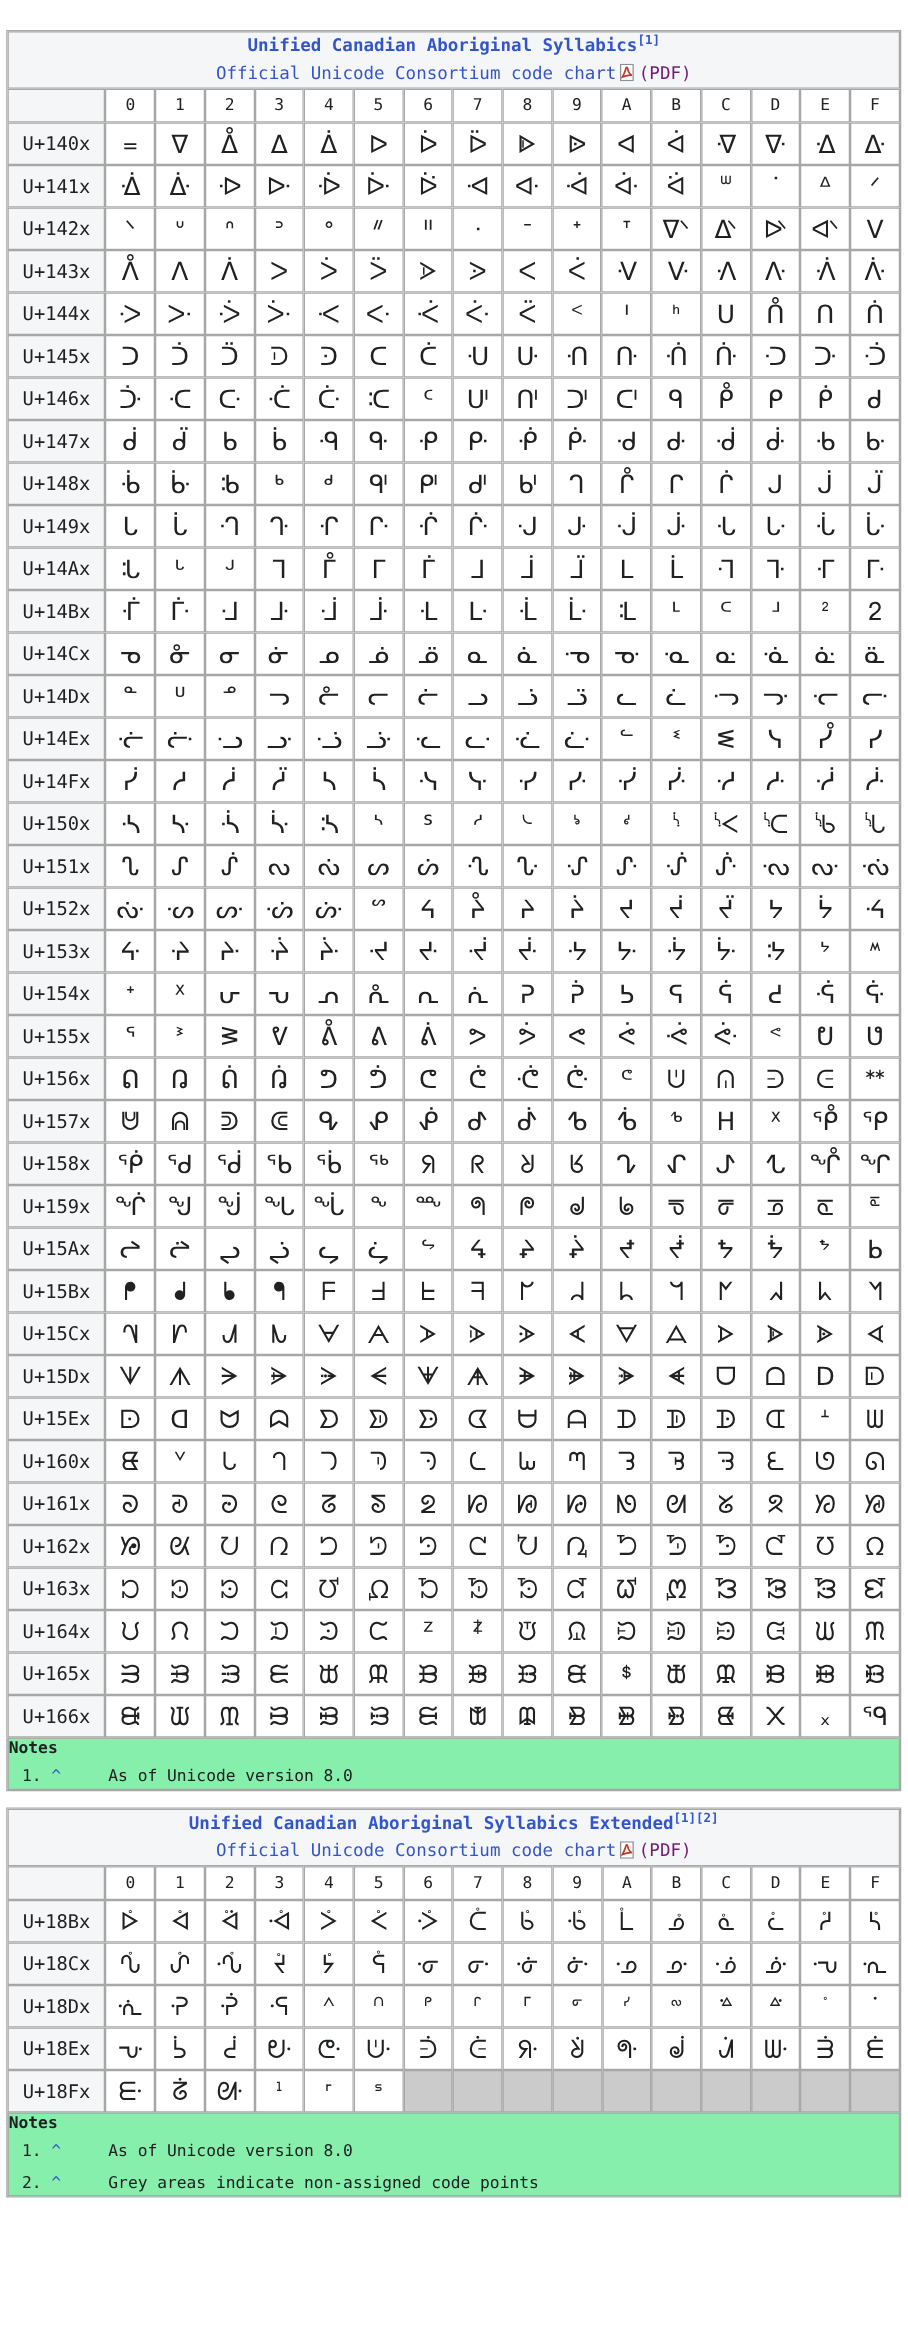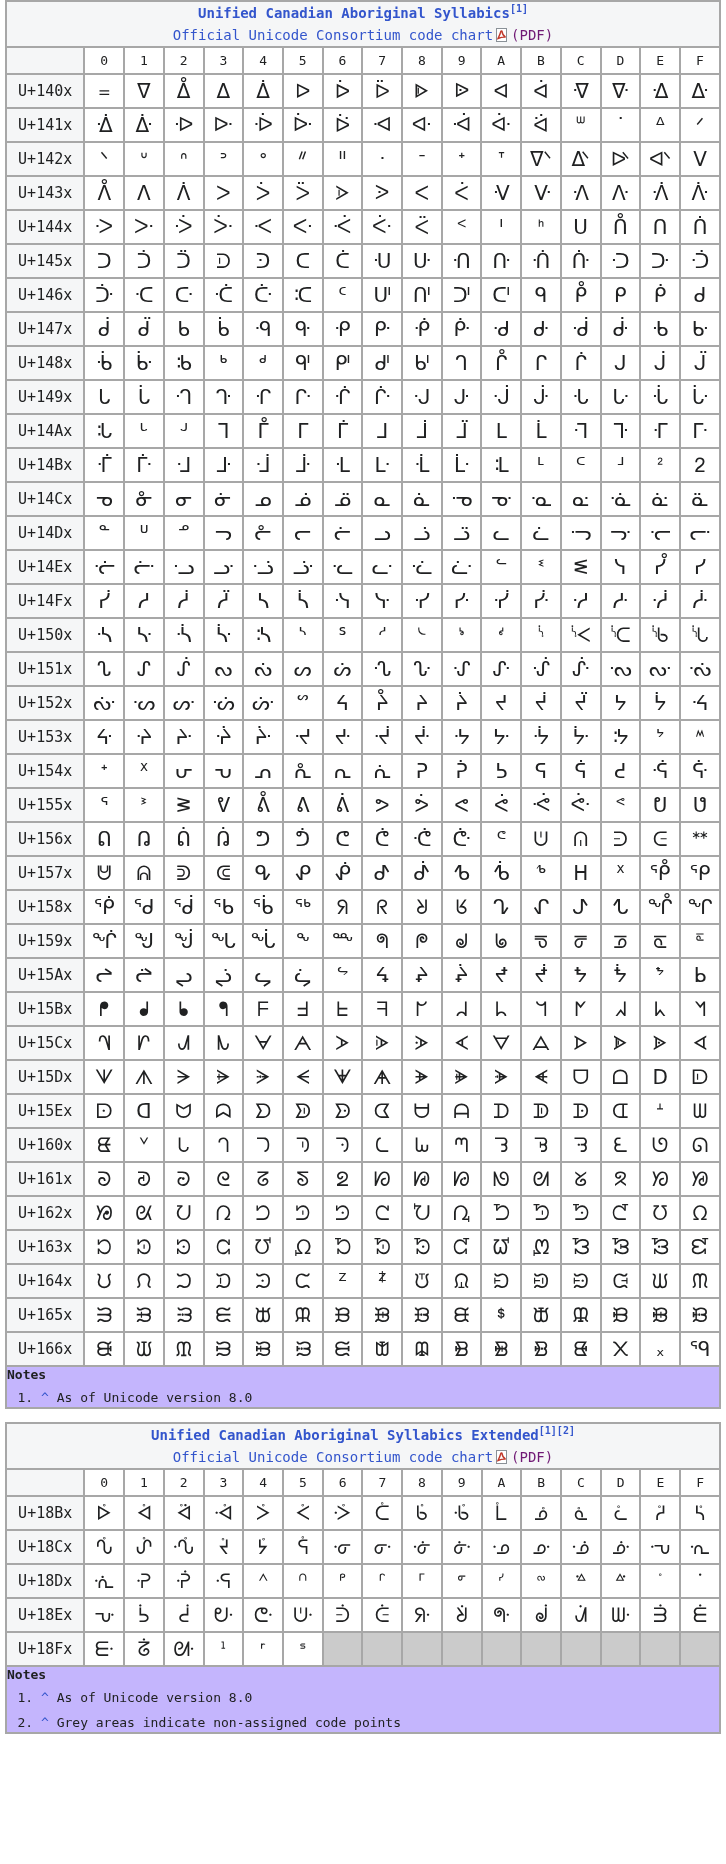--- a/index.html
+++ b/index.html
@@ -1,20 +1,20 @@
 <!DOCTYPE html>
 <html><head>
 <meta charset="utf-8">
 <style>
   html, body {
     margin: 0; padding: 0; background: #ffffff;
     font-family: "DejaVu Sans Mono", "Liberation Mono", monospace;
     color: #202122;
   }
-  .page { width: 726px; padding: 0 4px 6px 5px; box-sizing: border-box; }
+  .page { width: 726px; padding: 24px 4px 6px 5px; box-sizing: border-box; }
 
   table.codechart {
     border-collapse: separate; border-spacing: 0;
     table-layout: fixed; width: 716px;
     border: 1px solid #a7a7a7;
     margin: 0 0 13px 0;
   }
   table.codechart th, table.codechart td {
     border: 1px solid #a7a7a7; padding: 0;
     overflow: hidden;
@@ -41,28 +41,28 @@
     font-size: 15px; font-weight: normal; text-align: center;
   }
   td.ch {
     background: #ffffff; height: 32px;
     font-size: 20px; line-height: 1; text-align: center; vertical-align: middle;
     font-family: "DejaVu Sans Mono", "DejaVu Sans", "Liberation Sans", monospace, sans-serif;
   }
   td.ch.unassigned { background: #cbcbcb; }
 
   td.notes-cell {
-    background: #c4b5fd; text-align: left;
+    background: #86efac; text-align: left;
     font-size: 13px; padding: 6px 9px 7px 9px; line-height: 16px;
   }
   .notes-title { font-weight: bold; }
   ol.notes-list { margin: 7px 0 1px 0; padding-left: 34px; }
   ol.notes-list li { margin: 0 0 9px 0; }
   ol.notes-list li:last-child { margin-bottom: 1px; }
-  .note-text { color: #202122; }
+  .note-text { color: #202122; margin-left: 30px; }
 
   .pdf-icon { display: inline-block; vertical-align: -2px; margin: 0 3px 0 2px; }
   .pdf-suffix { color: #701a75; }
 </style>
 </head>
 <body>
 
 <div class="page">
 
   <table class="codechart">

